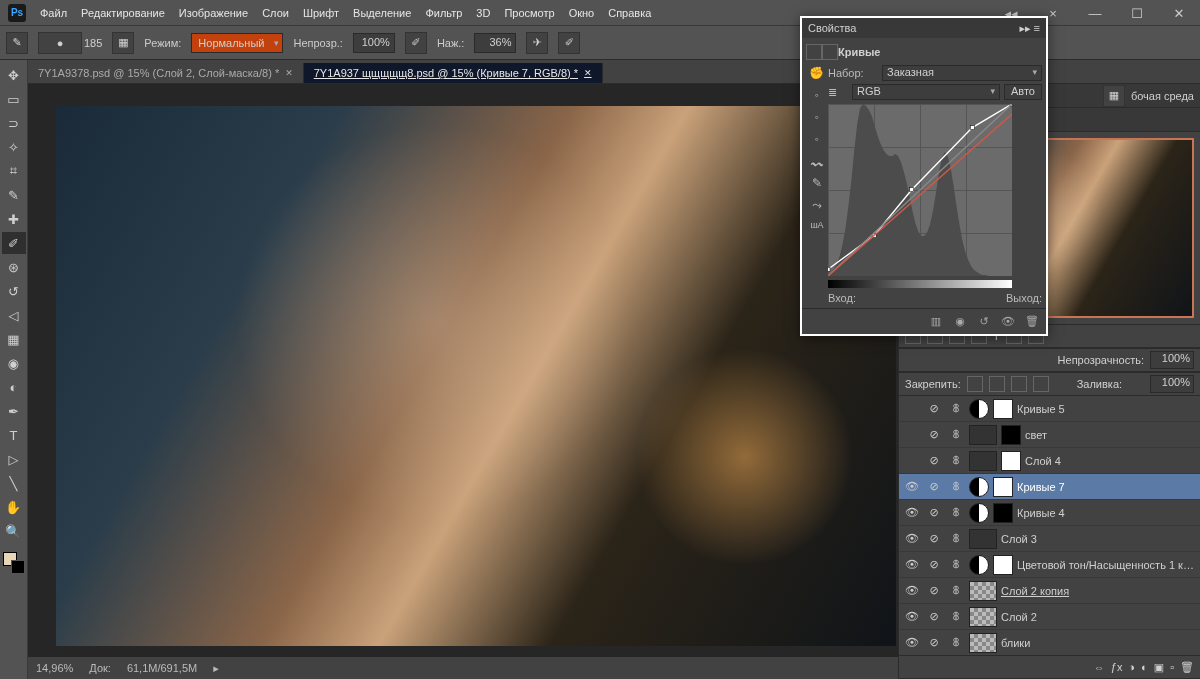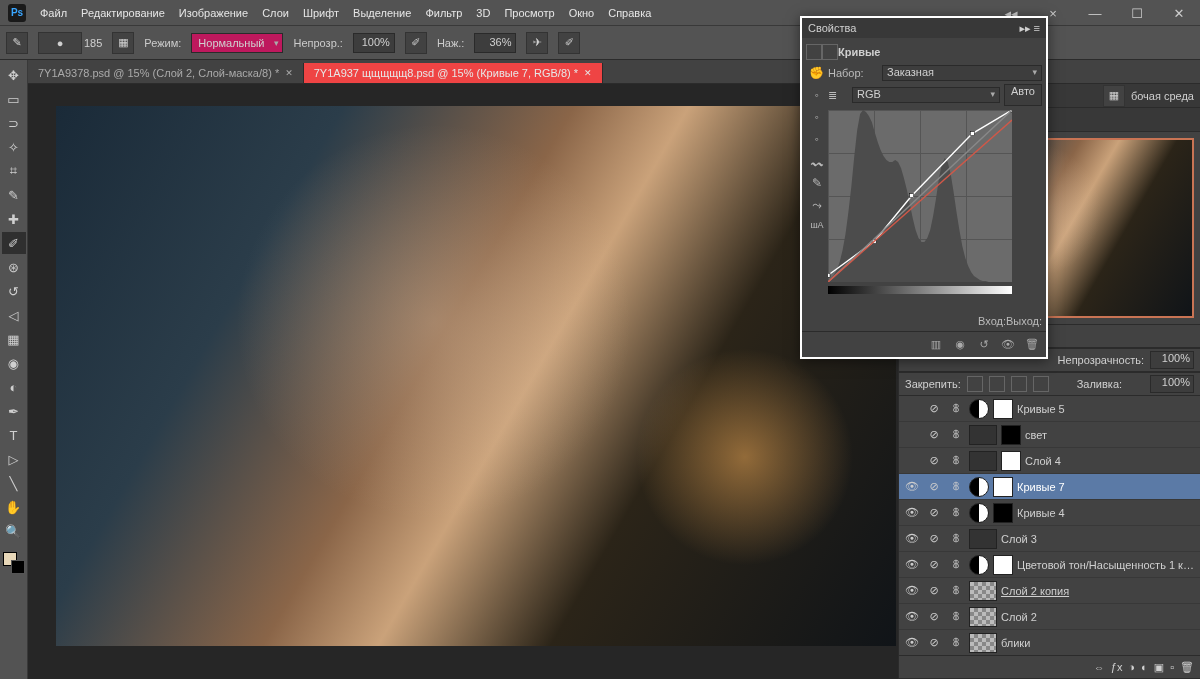--- a/index.html
+++ b/index.html
@@ -10,28 +10,28 @@
 #menubar { height:26px; background:#535353; display:flex; align-items:center; padding:0 8px; gap:14px; border-bottom:1px solid #393939; }
 #menubar .logo { width:18px; height:18px; background:#1a1a1a; border-radius:3px; display:flex; align-items:center; justify-content:center; font-size:10px; font-weight:bold; color:#3aa6ff; }
 #menubar .mitem { color:#e6e6e6; cursor:default; }
 #winctl { position:absolute; top:0; right:0; height:26px; display:flex; }
 #winctl div { width:42px; height:26px; display:flex; align-items:center; justify-content:center; color:#ccc; font-size:13px; }
 
 
 #optbar { height:34px; background:#535353; display:flex; align-items:center; padding:0 6px; gap:10px; border-bottom:1px solid #2b2b2b; }
 .opt-icon { width:22px; height:22px; background:#424242; border:1px solid #333; display:flex; align-items:center; justify-content:center; }
 .opt-label { color:#ccc; }
-.opt-dd { background:#be185d; border:1px solid #2a2a2a; padding:2px 18px 2px 6px; height:20px; line-height:14px; position:relative; min-width:80px; }
+.opt-dd { background:#c2410c; border:1px solid #2a2a2a; padding:2px 18px 2px 6px; height:20px; line-height:14px; position:relative; min-width:80px; }
 .opt-dd::after { content:"▾"; position:absolute; right:4px; top:2px; font-size:9px; color:#aaa; }
 .opt-num { background:#3d3d3d; border:1px solid #2a2a2a; padding:2px 4px; height:20px; width:42px; text-align:right; }
 
 
 #doctabs { height:24px; background:#424242; display:flex; align-items:flex-end; border-bottom:1px solid #2b2b2b; margin-left:28px; }
 .doctab { padding:4px 10px; border-right:1px solid #2b2b2b; color:#aaa; display:flex; align-items:center; gap:6px; }
-.doctab.active { background:#ef4444; color:#e6e6e6; }
+.doctab.active { background:#0f172a; color:#e6e6e6;text-decoration:underline; }
 .doctab .x { font-size:9px; }
 
 
 #workspace { position:absolute; top:84px; left:28px; right:0; bottom:0; display:flex; }
 #canvaswrap { flex:1; background:#262626; display:flex; align-items:flex-start; justify-content:flex-start; position:relative; }
 #canvas { margin:22px 0 0 28px; width:840px; height:540px; background:linear-gradient(120deg,#1a2a38 0%,#2b3d4a 25%,#8a6548 45%,#caa27a 55%,#2b2418 70%,#101418 100%); position:relative; overflow:hidden; }
 #canvas::after{content:"";position:absolute;inset:0;background:radial-gradient(circle at 45% 40%,rgba(230,200,170,.35) 0%,rgba(0,0,0,0) 35%),radial-gradient(circle at 82% 65%,rgba(255,180,90,.5) 0%,rgba(0,0,0,0) 14%);}
 #statusbar { position:absolute; bottom:0; left:0; right:0; height:22px; background:#424242; display:flex; align-items:center; padding:0 8px; gap:16px; color:#bbb; }
 
 
@@ -70,27 +70,27 @@
 #proppanel { position:absolute; top:16px; left:800px; width:248px; background:#424242; border:2px solid #ffffff; box-shadow:0 2px 12px rgba(0,0,0,.5); z-index:10; }
 #proppanel .titlebar { height:20px; background:#383838; display:flex; align-items:center; padding:0 6px; justify-content:space-between; }
 #proppanel .body { padding:4px; }
 .curve-toolcol { width:22px; display:flex; flex-direction:column; gap:6px; align-items:center; padding-top:4px; }
 .curve-toolcol div { width:18px; height:16px; color:#bbb; font-size:12px; text-align:center; }
 #curvesarea { flex:1; }
 .selrow { display:flex; align-items:center; gap:4px; margin:3px 0; }
 .selrow .lbl { width:50px; color:#bbb; }
 .selrow .sel { flex:1; background:#3d3d3d; border:1px solid #2a2a2a; height:16px; padding:0 4px; position:relative; }
 .selrow .sel::after { content:"▾"; position:absolute; right:4px; top:1px; font-size:9px; color:#aaa; }
-.abtn { background:#3d3d3d; border:1px solid #2a2a2a; height:22px; padding:0 6px; }
+.abtn { background:#3d3d3d; border:1px solid #2a2a2a; height:16px; padding:0 6px; }
 #curvegraph { width:184px; height:172px; background:#6b6b6b; position:relative; margin:4px 0; }
 #curvegraph .grid { position:absolute; inset:0; background:
  linear-gradient(#555 1px,transparent 1px) 0 0/100% 25%,
  linear-gradient(90deg,#555 1px,transparent 1px) 0 0/25% 100%; }
 #histo { position:absolute; inset:0; }
-.iorow { display:flex; justify-content:flex-end; margin-top:21px; color:#bbb; }
+.iorow { display:flex; justify-content:space-between; margin-top:4px; color:#bbb; }
 .ctlrow { display:flex; gap:8px; justify-content:flex-end; padding:6px; border-top:1px solid #2b2b2b; color:#aaa; }
 .ctlrow span { width:16px; text-align:center; }
 
 
 #ministrip { position:absolute; top:26px; right:306px; width:26px; height:40px; background:#424242; border:1px solid #2b2b2b; display:flex; flex-direction:column; align-items:center; justify-content:center; gap:4px; }
 #ministrip div { width:18px; height:14px; border:1px solid #666; }
 
 </style>
 </head>
 <body>
@@ -167,20 +167,26 @@
   <div class="tool">🔍</div>
   <div class="swatches">
     <div class="fg"></div>
     <div class="bg"></div>
   </div>
 </div>
 
 <div id="workspace">
   <div id="canvaswrap">
     <div id="canvas"></div>
+    <div id="statusbar">
+      <span>14,96%</span>
+      <span>Док:</span>
+      <span>61,1M/691,5M</span>
+      <span>▸</span>
+    </div>
   </div>
 
   <div id="rightcol">
     <div class="rtabs">
       <div style="flex:1"></div>
       <div class="opt-icon">▦</div>
       <span style="padding:0 6px">бочая среда</span>
     </div>
     <div class="rtabs">
       <div class="rtab active">Гистограмма</div>

